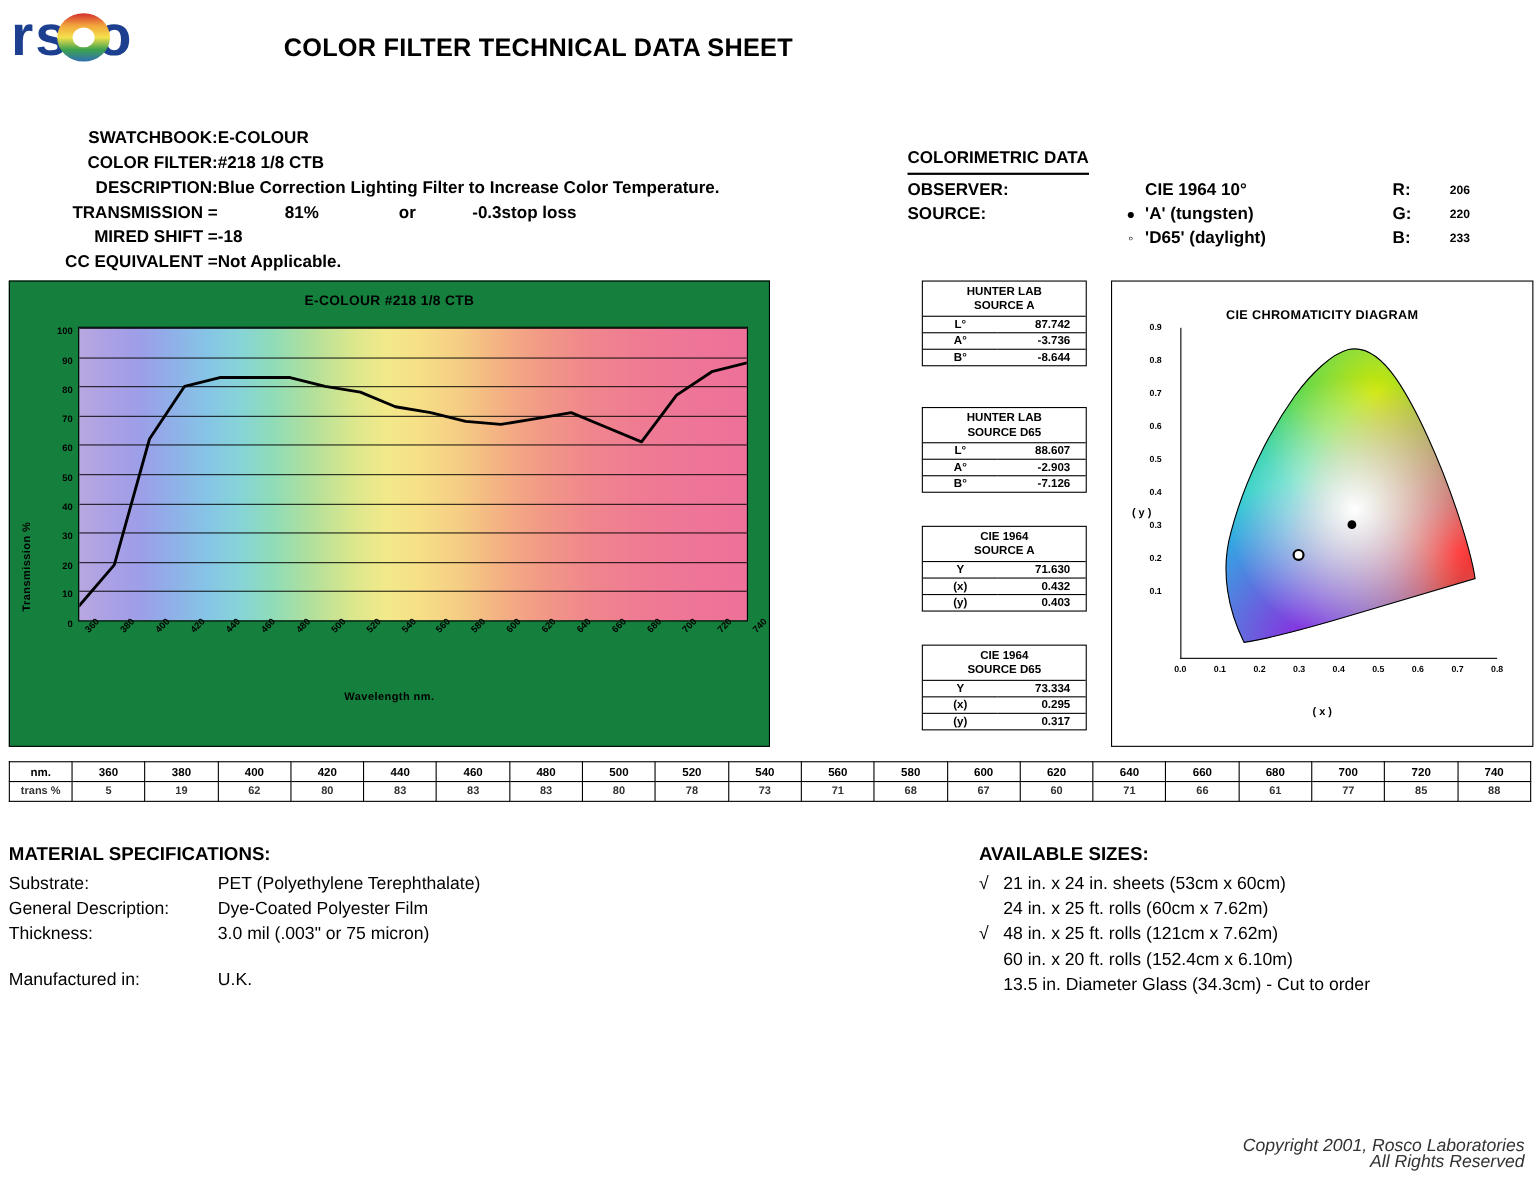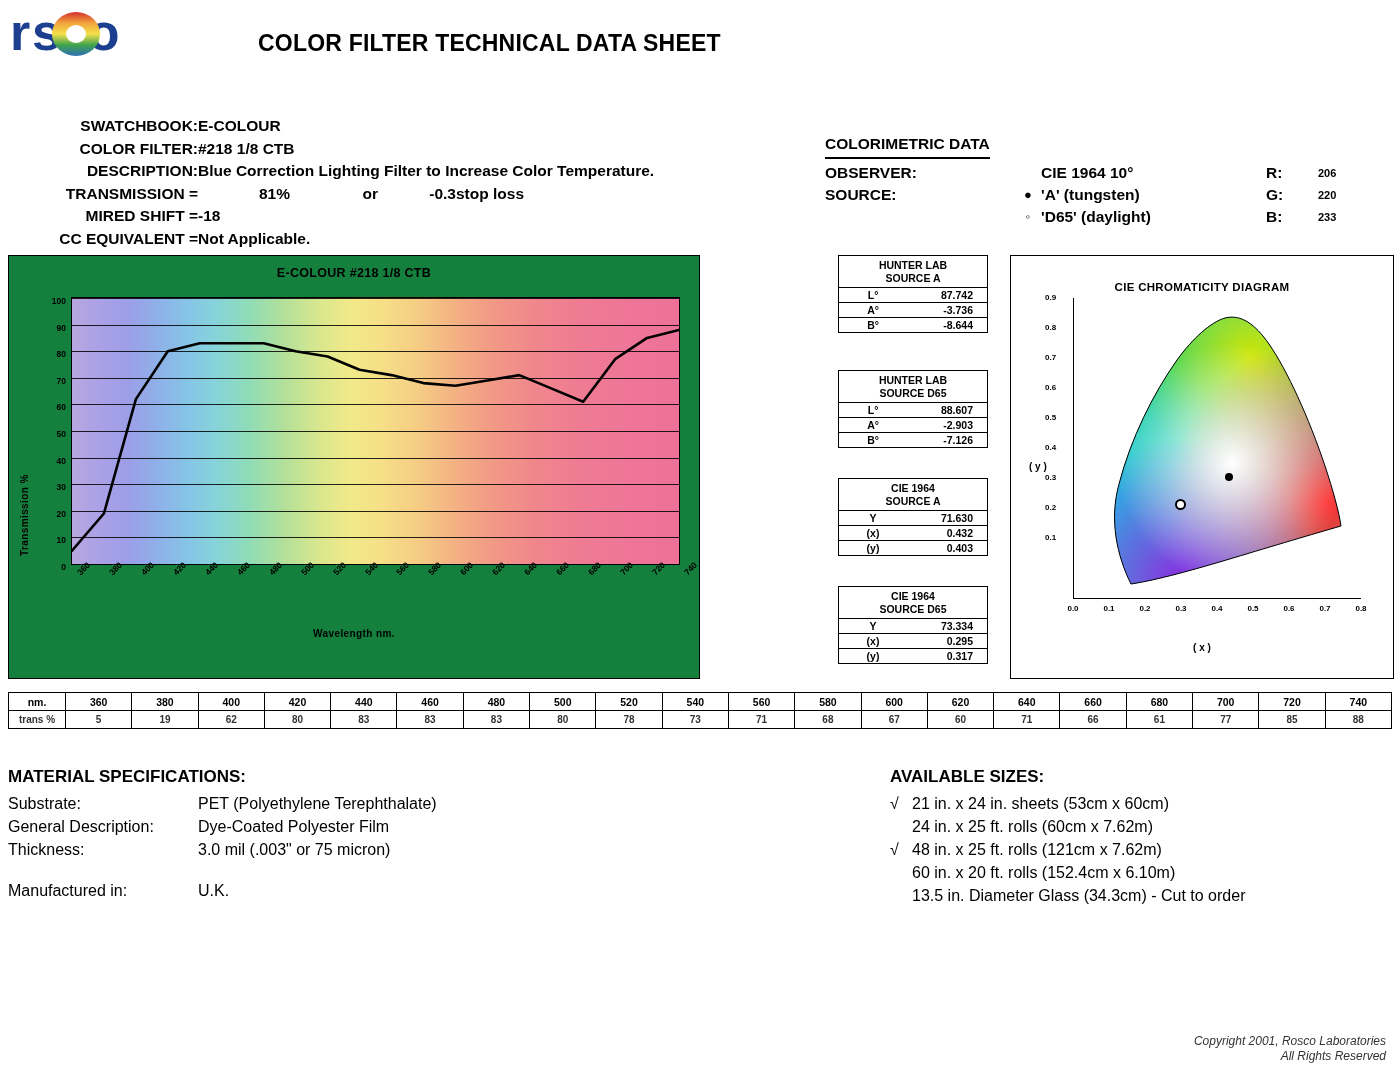--- a/index.html
+++ b/index.html
@@ -126,21 +126,21 @@
   .matspec{position:absolute;left:8px;top:765px;font-size:16px;line-height:23px;}
   .matspec .title{font-weight:bold;font-size:17px;margin-bottom:4px;}
   .matspec .row{display:flex;}
   .matspec .k{width:190px;}
   .avail{position:absolute;left:890px;top:765px;font-size:16px;line-height:23px;}
   .avail .title{font-weight:bold;font-size:17px;margin-bottom:4px;}
   .avail .row{display:flex;}
   .avail .chk{width:22px;text-align:left;}
   .copyright{
     position:absolute;right:14px;bottom:14px;text-align:right;
-    font-size:12px;font-style:italic;color:#333;line-height:15px;
+    font-size:16px;font-style:italic;color:#333;line-height:15px;
   }
 </style>
 </head>
 <body>
 
 <div class="sheet">
 
   <div class="logo">
     <svg width="240" height="52" viewBox="0 0 240 52">
       <defs>

